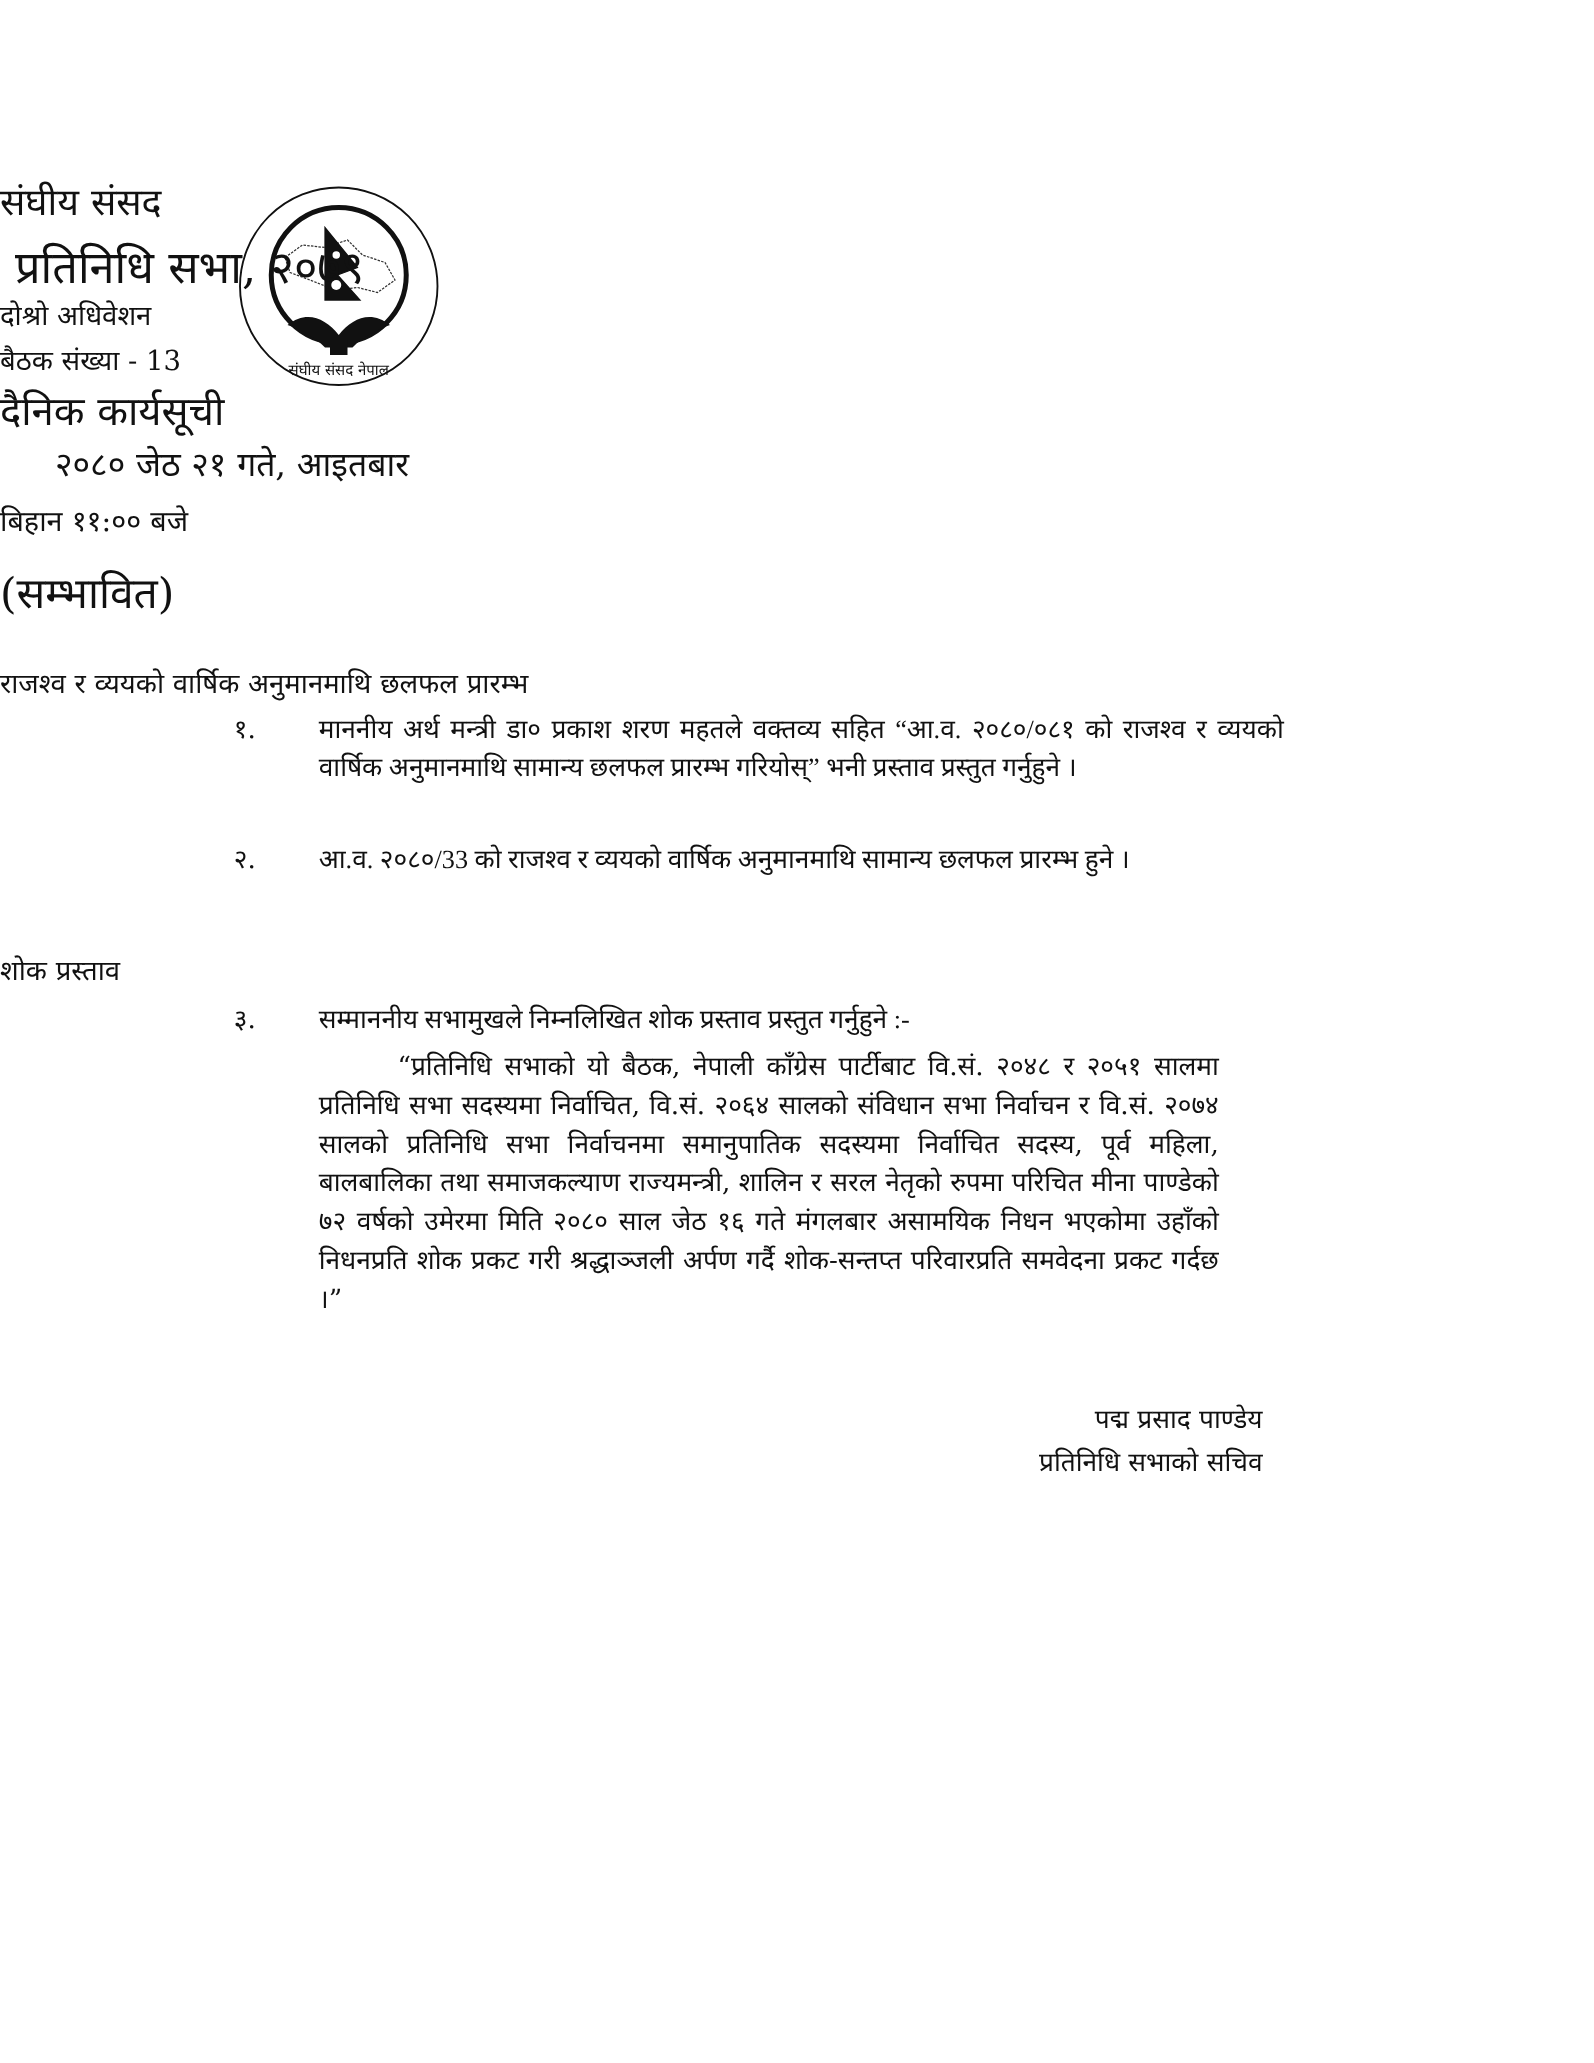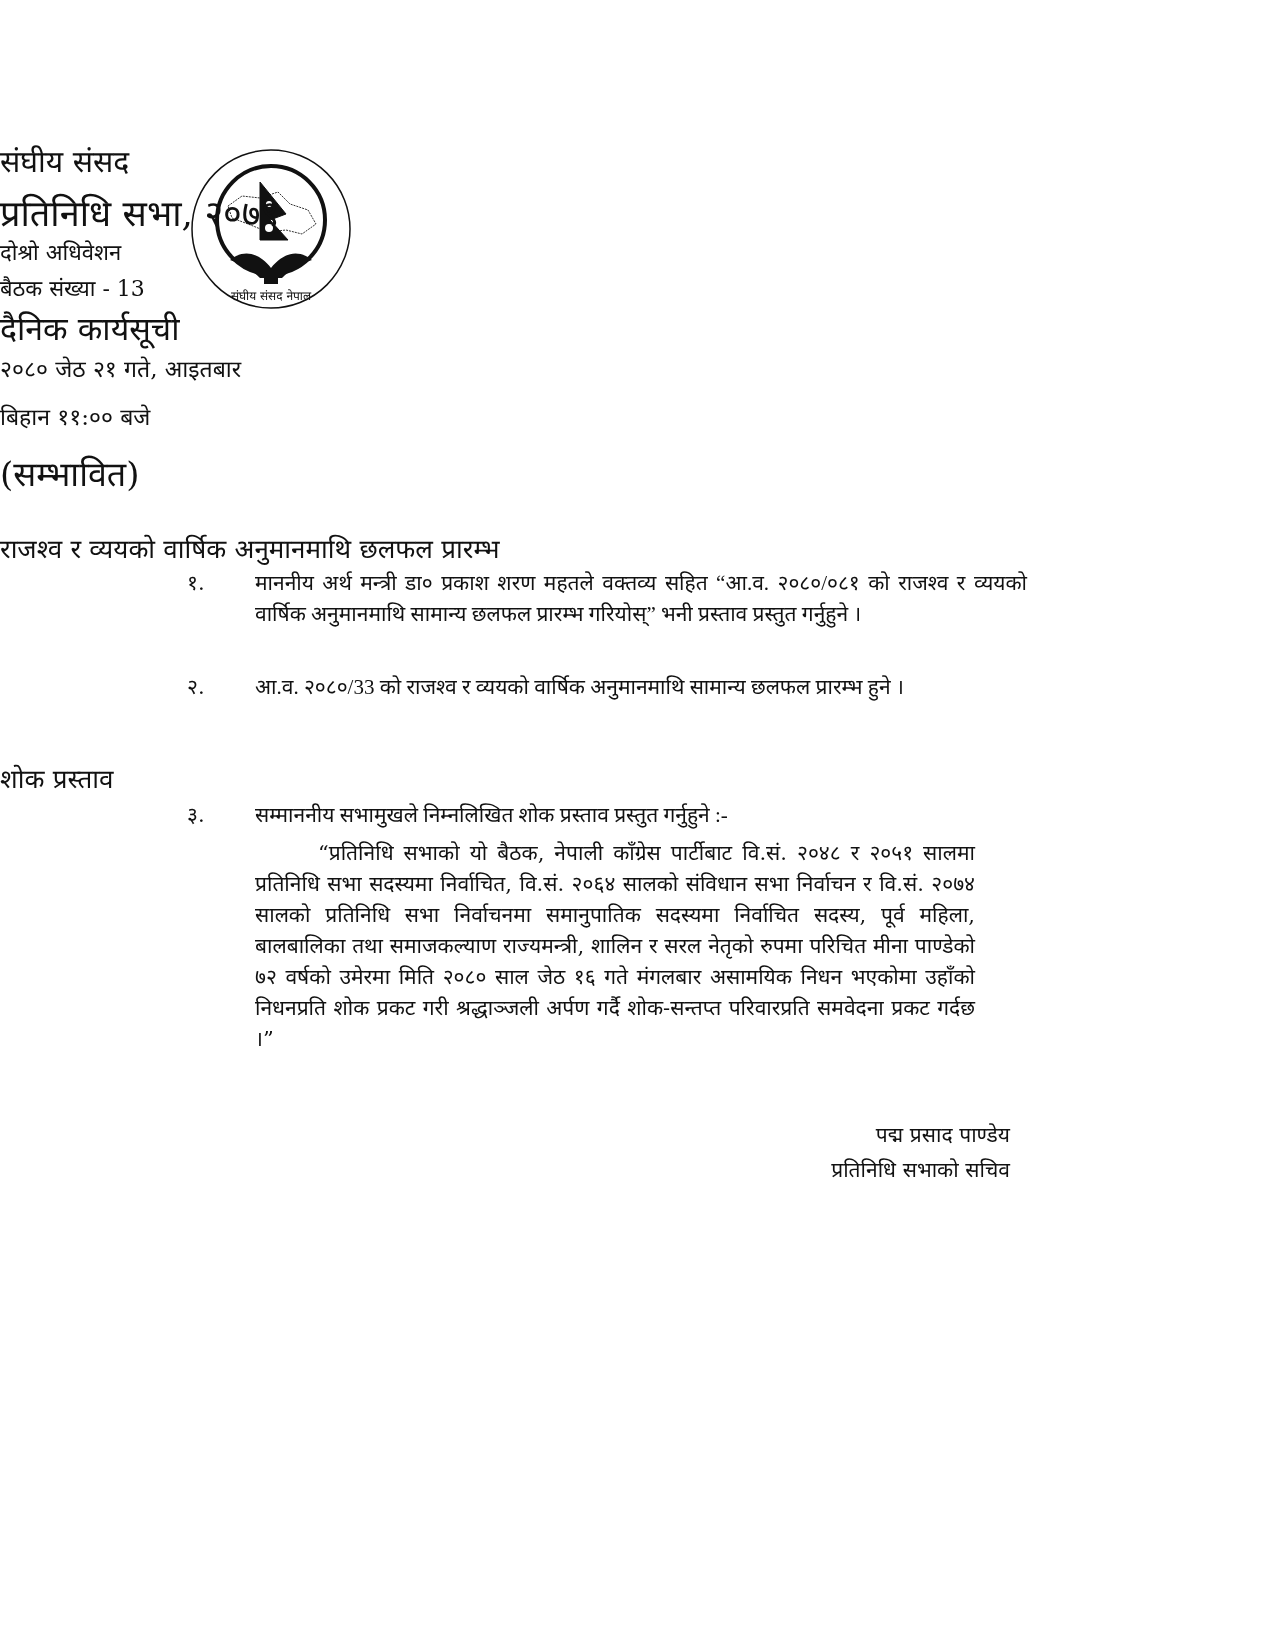--- a/index.html
+++ b/index.html
@@ -1,28 +1,28 @@
 <!DOCTYPE html>
 <html><head>
 <meta charset="utf-8">
 <style>
   html, body { margin: 0; padding: 0; background: #ffffff; }
   body { width: 1275px; height: 1650px; position: relative; overflow: hidden; color: #111; font-family: "DejaVu Serif", serif; }
   .abs { position: absolute; }
   .center { left: 0; width: 1154px; text-align: left; white-space: nowrap; }
   .logo { left: 190px; top: 148px; width: 162px; height: 162px; }
   .h1 { top: 140px; font-size: 30px; }
-  .h2 { top: 188px; font-size: 36px; }
+  .h2 { top: 188px; font-size: 36px; padding-left: 12px; }
   .h3 { top: 236px; font-size: 22px; }
   .h4 { top: 272px; font-size: 22px; }
   .h5 { top: 306px; font-size: 32px; }
-  .h6 { top: 352px; font-size: 23px; }
+  .h6 { top: 352px; font-size: 27px; padding-left: 44px; }
   .h7 { top: 400px; font-size: 23px; }
   .h8 { top: 450px; font-size: 34px; }
-  .sec-title { font-size: 26px; }
+  .sec-title { font-size: 22px; }
   .sec1 { top: 530px; }
   .sec2 { top: 760px; }
   .item { left: 187px; width: 840px; font-size: 21px; line-height: 31px; }
   .num { position: absolute; left: 0; top: 0; width: 40px; }
   .txt { position: absolute; left: 68px; width: 772px; text-align: justify; text-align-last: left; font-family: Liberation Serif, serif; }
   .item1 { top: 568px; }
   .item2 { top: 672px; }
   .item3 { top: 800px; }
   .quote { left: 255px; top: 838px; width: 720px; font-size: 21px; line-height: 31px; text-align: justify; text-indent: 63px; }
   .sig { right: 265px; font-size: 21px; white-space: nowrap; }

